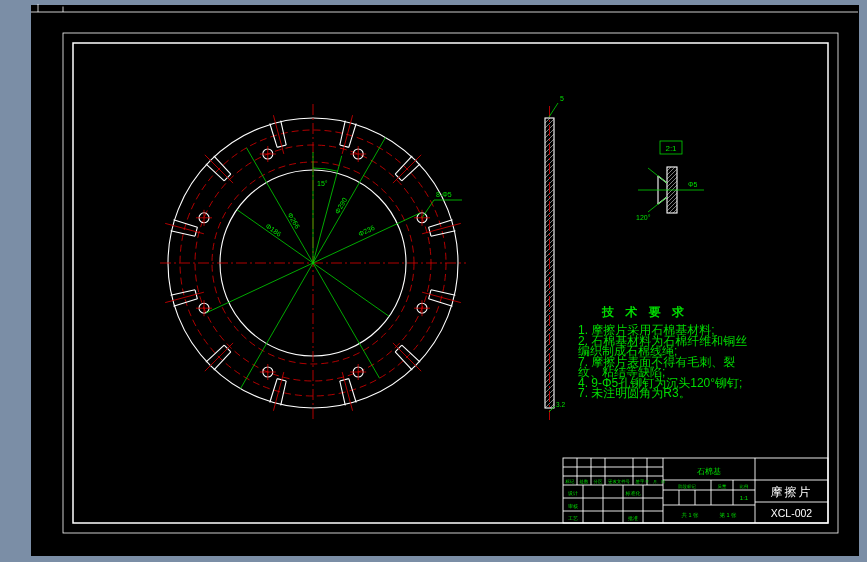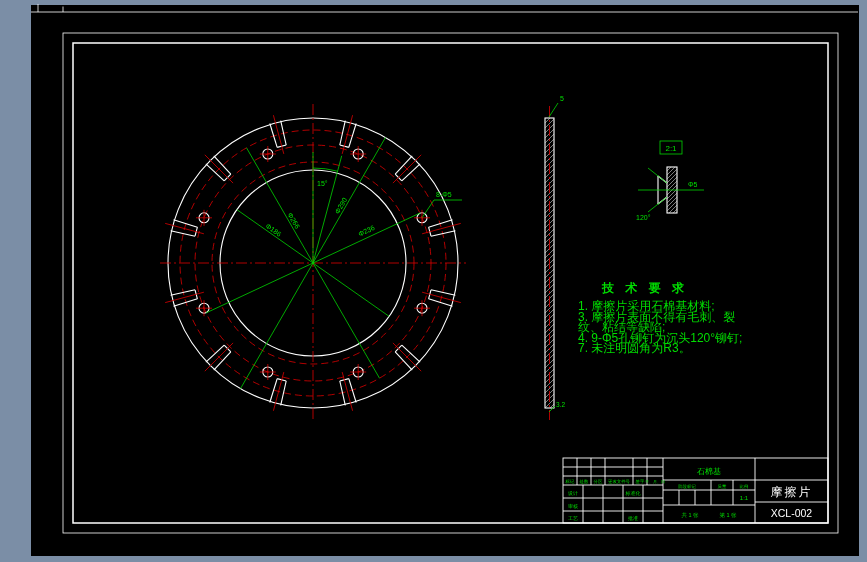--- a/index.html
+++ b/index.html
@@ -13,21 +13,21 @@
   svg .w{stroke:#ffffff;stroke-width:1.1;fill:none;}
   svg .wthin{stroke:#e8e8e8;stroke-width:.55;fill:none;}
   svg .frame{stroke:#ffffff;fill:none;}
   svg .r{stroke:#dd0000;stroke-width:.8;fill:none;}
   svg .rdash{stroke:#dd0000;stroke-width:.8;fill:none;stroke-dasharray:7 4;}
   svg .rcenter{stroke:#dd0000;stroke-width:.8;fill:none;stroke-dasharray:11 3 2 3;}
   svg .g{stroke:#00d400;stroke-width:.8;fill:none;}
   svg .gt{fill:#00e000;font-family:"Liberation Sans",sans-serif;}
   svg .wt{fill:#ffffff;font-family:"Liberation Sans",sans-serif;}
   svg .tb{stroke:#ffffff;stroke-width:.9;fill:none;}
-  .techreq{position:absolute;left:578px;top:280px;width:178px;color:#00dd00;}
+  .techreq{position:absolute;left:578px;top:304px;width:178px;color:#00dd00;}
   .tr-title{font-size:12px;font-weight:bold;letter-spacing:4px;margin:0 0 4px 24px;white-space:nowrap;}
   .tr-item{font-size:12px;line-height:10.5px;}
 </style>
 </head>
 <body>
 
 <div class="paper"></div>
 
 <svg id="svg-drawing" width="867" height="562" viewBox="0 0 867 562">
   <defs>
@@ -316,16 +316,17 @@
     <text x="728" y="517" font-size="5.5" text-anchor="middle" class="gt">第 1 张</text>
 
     <text x="791.5" y="496" font-size="12" text-anchor="middle" letter-spacing="2" class="wt">摩擦片</text>
     <text x="791.5" y="517" font-size="10.5" text-anchor="middle" class="wt">XCL-002</text>
   </g>
 </svg>
 
 <div class="techreq">
   <div class="tr-title">技 术 要 求</div>
   <div class="tr-item">1. 摩擦片采用石棉基材料;</div>
-  <div class="tr-item">3. 摩擦片表面不得有毛刺、裂纹、粘结等缺陷;</div>
+  <div class="tr-item">2. 石棉基材料为石棉纤维和铜丝编织制成石棉线绳;</div>
+  <div class="tr-item">7. 摩擦片表面不得有毛刺、裂纹、粘结等缺陷;</div>
   <div class="tr-item">4. 9-Φ5孔铆钉为沉头120°铆钉;</div>
   <div class="tr-item">7. 未注明圆角为R3。</div>
 </div>
 
 </body></html>

